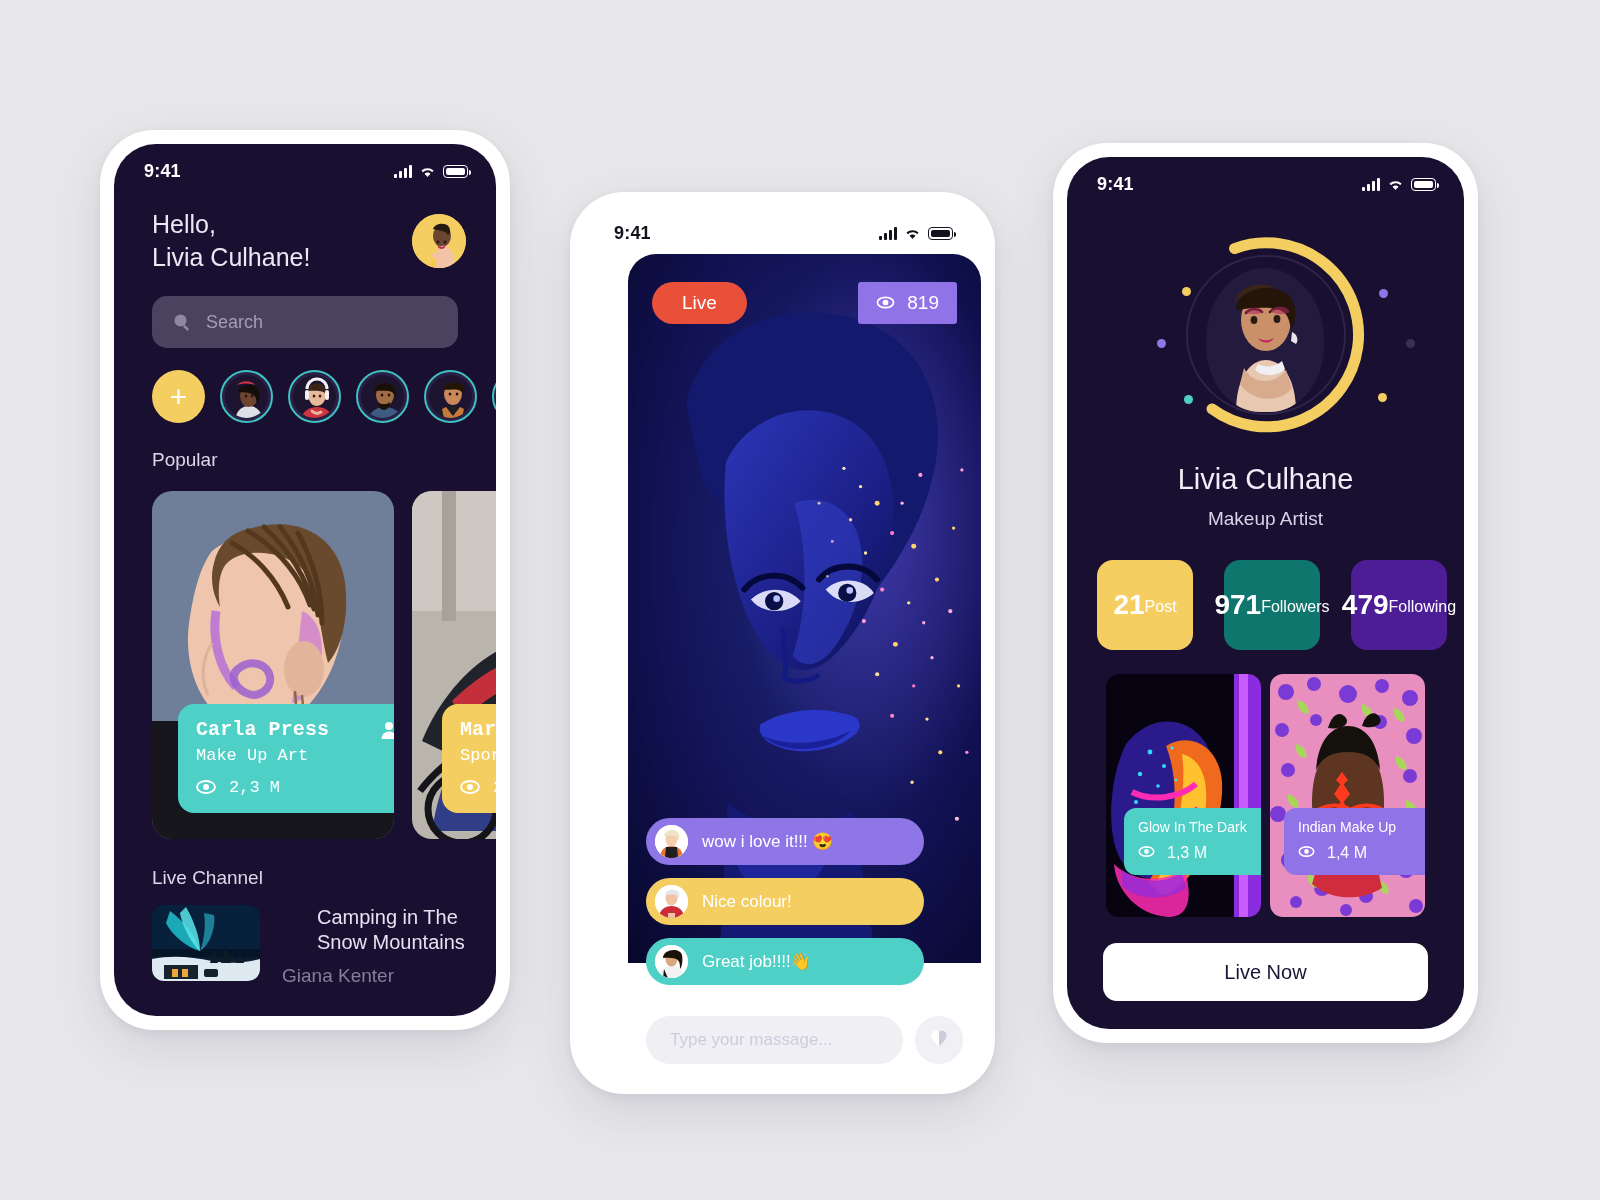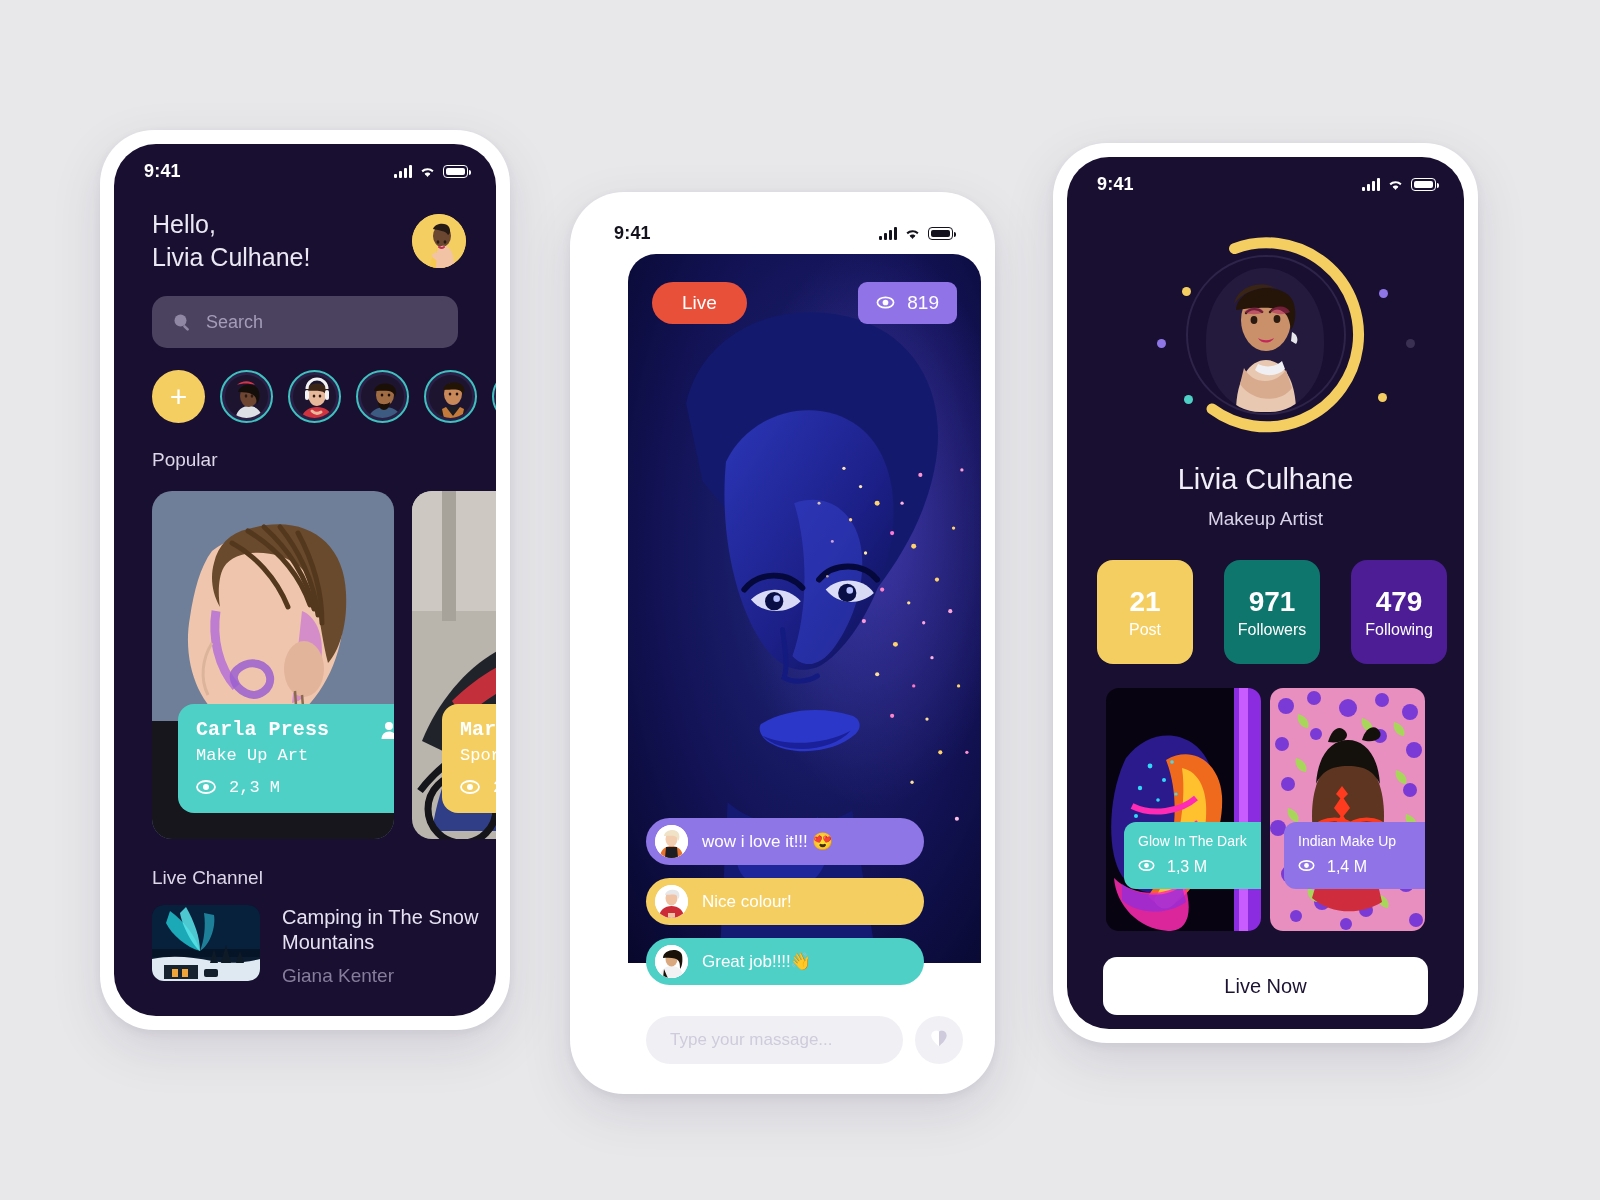--- a/index.html
+++ b/index.html
@@ -96,37 +96,37 @@
   .tag-yellow { background:#f5ce62; }
   .tag-name { color:#fff; font-size:20px; font-weight:bold; letter-spacing:.1px; }
   .tag-sub { color:#fff; font-size:17px; margin-top:5px; font-weight:400; }
   .tag-views { display:flex; align-items:center; gap:13px; margin-top:12px; color:#fff; font-size:17px; }
   .eye { width:20px; height:20px; flex:none; }
   .addperson { position:absolute; right:18px; top:15px; width:22px; height:22px; color:#fff; }
 
   .lc-title { color:#ddd7e9; font-size:19px; padding:28px 0 0 38px; }
   .lc-row { display:flex; gap:22px; padding:16px 0 0 38px; align-items:flex-start; }
   .lc-thumb { width:108px; height:76px; border-radius:12px; overflow:hidden; flex:none; position:relative; }
-  .lc-name { color:#e7e2f2; font-size:20px; line-height:1.25; max-width:215px; }
+  .lc-name { color:#e7e2f2; font-size:20px; line-height:1.25; max-width:215px;margin-left:35px; }
   .lc-author { color:#857d9b; font-size:19px; margin-top:10px; }
 
   
   .p2-screen { background:#ffffff; }
   .live-wrap {
     position:absolute; left:0; right:0; top:48px; bottom:0;
     border-radius:28px 28px 0 0; overflow:hidden;margin-left:44px;
   }
   .live-bg { position:absolute; inset:0; }
   .live-top { position:absolute; left:0; right:0; top:28px; display:flex; justify-content:space-between; padding:0 24px; }
   .live-badge {
     background:#e8503a; color:#fff; font-size:19px; border-radius:22px;
     padding:10px 30px; font-weight:400;
   }
   .view-badge {
-    background:#9173e8; color:#fff; font-size:19px; border-radius:9px;
+    background:#9173e8; color:#fff; font-size:19px; border-radius:3px;
     padding:9px 18px; display:flex; align-items:center; gap:11px;
   }
 
   .chat { position:absolute; left:18px; right:18px; bottom:82px; }
   .bubble {
     display:flex; align-items:center; gap:14px; border-radius:24px;
     padding:7px 7px 7px 9px; margin-bottom:13px; width:278px;
   }
   .b-purple { background:#8f76e6; }
   .b-yellow { background:#f5ce62; }
@@ -151,22 +151,22 @@
   .ring-dark { position:absolute; inset:20px; border-radius:50%; border:2px solid #2e2348; }
   .arc { position:absolute; inset:0; }
   .pf-photo { position:absolute; left:40px; top:33px; width:118px; height:144px; overflow:hidden; border-radius:50% 50% 46% 46%; }
   .dot { position:absolute; border-radius:50%; }
 
   .pf-name { text-align:center; color:#f1eef8; font-size:29px; margin-top:6px; }
   .pf-role { text-align:center; color:#d9d3e8; font-size:19px; margin-top:12px; }
 
   .stats { display:flex; gap:18px; justify-content:center; margin-top:30px; }
   .stat {
-    width:96px; height:104px; border-radius:16px; display:flex;
-    flex-direction:column; align-items:center; justify-content:center;margin-left:13px;
+    width:96px; height:90px; border-radius:16px; display:flex;
+    flex-direction:row; align-items:center; justify-content:center;margin-left:13px;
   }
   .s-yellow{background:#f5ce62} .s-teal{background:#0f766e} .s-purple{background:#4c1d95}
   .s-num { color:#fff; font-size:28px; font-weight:bold; }
   .s-lbl { color:#fff; font-size:16px; margin-top:3px; }
 
   .gallery { display:flex; gap:9px; justify-content:center; margin-top:24px; }
   .g-card { width:155px; height:243px; border-radius:13px; overflow:hidden; position:relative; }
   .g-img { position:absolute; inset:0; }
   .g-tag {
     position:absolute; left:18px; right:-12px; bottom:42px;

